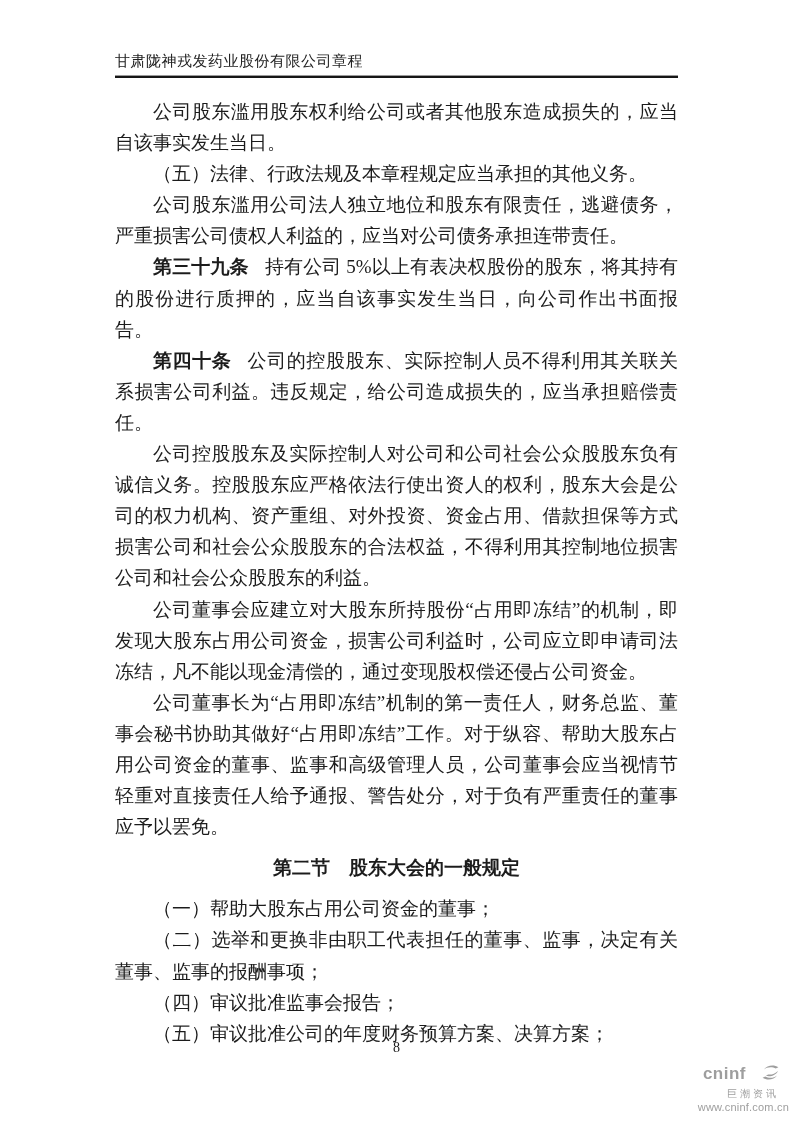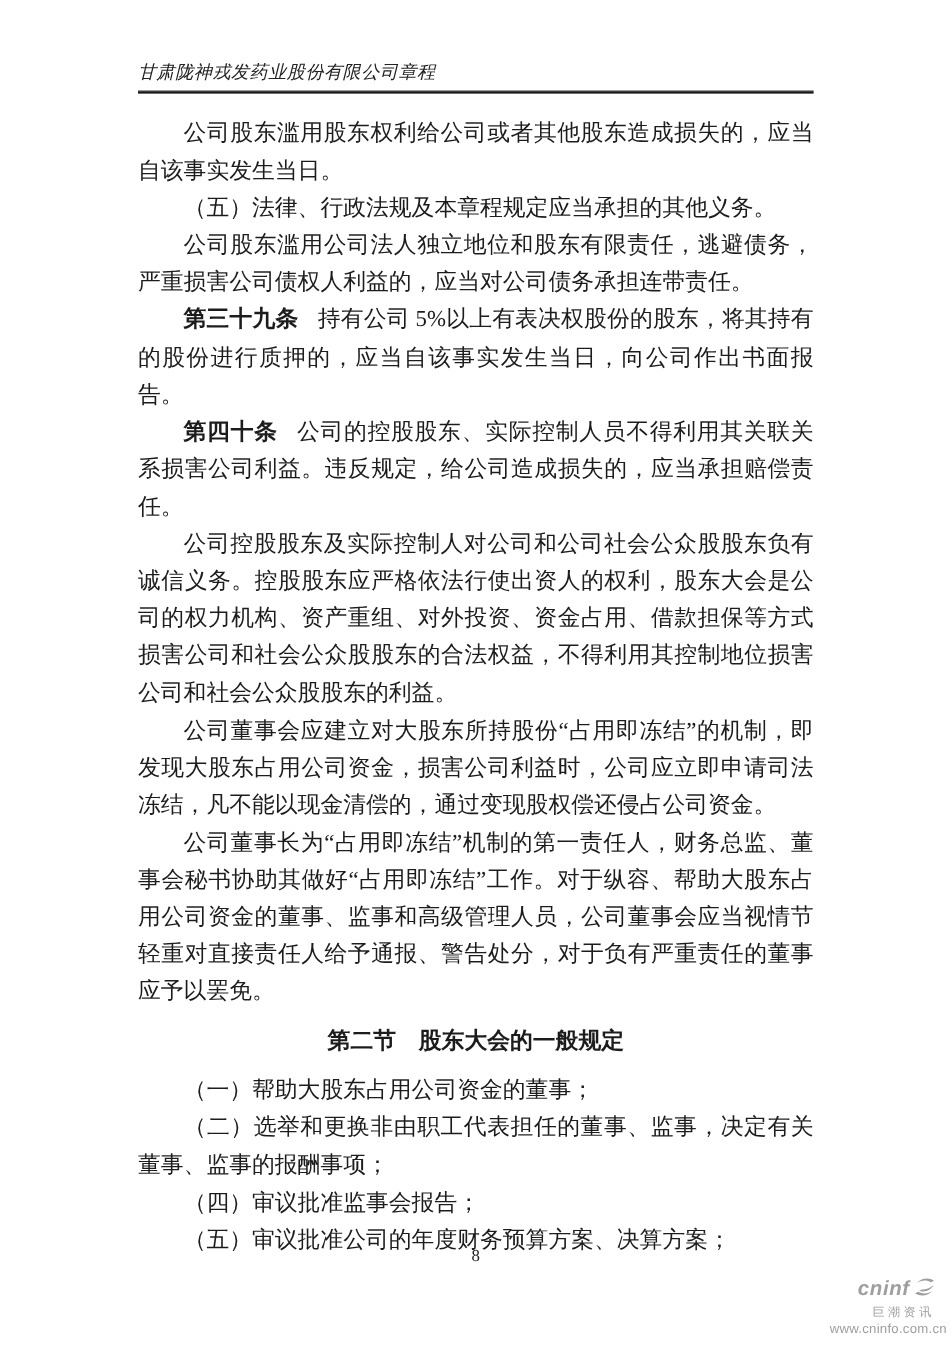--- a/index.html
+++ b/index.html
@@ -17,21 +17,20 @@
     left: 115px;
     top: 52px;
     width: 563px;
   }
   .doc-header .title {
     font-size: 15px;
     line-height: 19px;
     color: #222222;
     padding-bottom: 4px;
     letter-spacing: 0.5px;
-    font-style: italic;
   }
   .rule-light { height: 1px; background: #9a9a9a; }
   .rule-dark  { height: 2px; background: #161616; }
   .doc-body {
     position: absolute;
     left: 115px;
     top: 96px;
     width: 563px;
     font-size: 19px;
     line-height: 31.1px;
@@ -71,23 +70,22 @@
     text-align: right;
     color: #9e9e9e;
     font-family: "Liberation Sans", "DejaVu Sans", sans-serif;
     line-height: 1.1;
     user-select: none;
   }
   .footer-logo .brand-row {
     display: flex;
     justify-content: flex-end;
     align-items: center;
-    gap: 2px;
+    gap: 14px;
     padding-right: 8px;
-    font-style: italic;
   }
   .footer-logo .brand {
     font-weight: 700;
     font-size: 17px;
     letter-spacing: 0.5px;
   }
   .footer-logo .swirl { display: inline-block; }
   .footer-logo .name-cn {
     font-size: 10px;
     letter-spacing: 3px;
@@ -135,16 +133,16 @@
       <span class="brand">cninf</span>
       <span class="swirl">
         <svg width="21" height="21" viewBox="0 0 24 24" fill="currentColor" aria-hidden="true">
           <path d="M21 6c-5-3.5-13-2.5-16.5 2.5C8 5.5 14 5 18 7.5L21 6z"></path>
           <path d="M20.5 10.2c-2 4.6-8.2 7.2-13.8 5.6l2.6-1.5c3.9.6 8-1.1 11.2-4.1z"></path>
           <path d="M3 18c5 3.5 13 2.5 16.5-2.5C16 18.5 10 19 6 16.5L3 18z"></path>
         </svg>
       </span>
     </div>
     <div class="name-cn">巨潮资讯</div>
-    <div class="url">www.cninfo.com.cn</div>
+    <div class="url">www.cninf.com.cn</div>
   </div>
 
 </div>
 
 </body></html>

